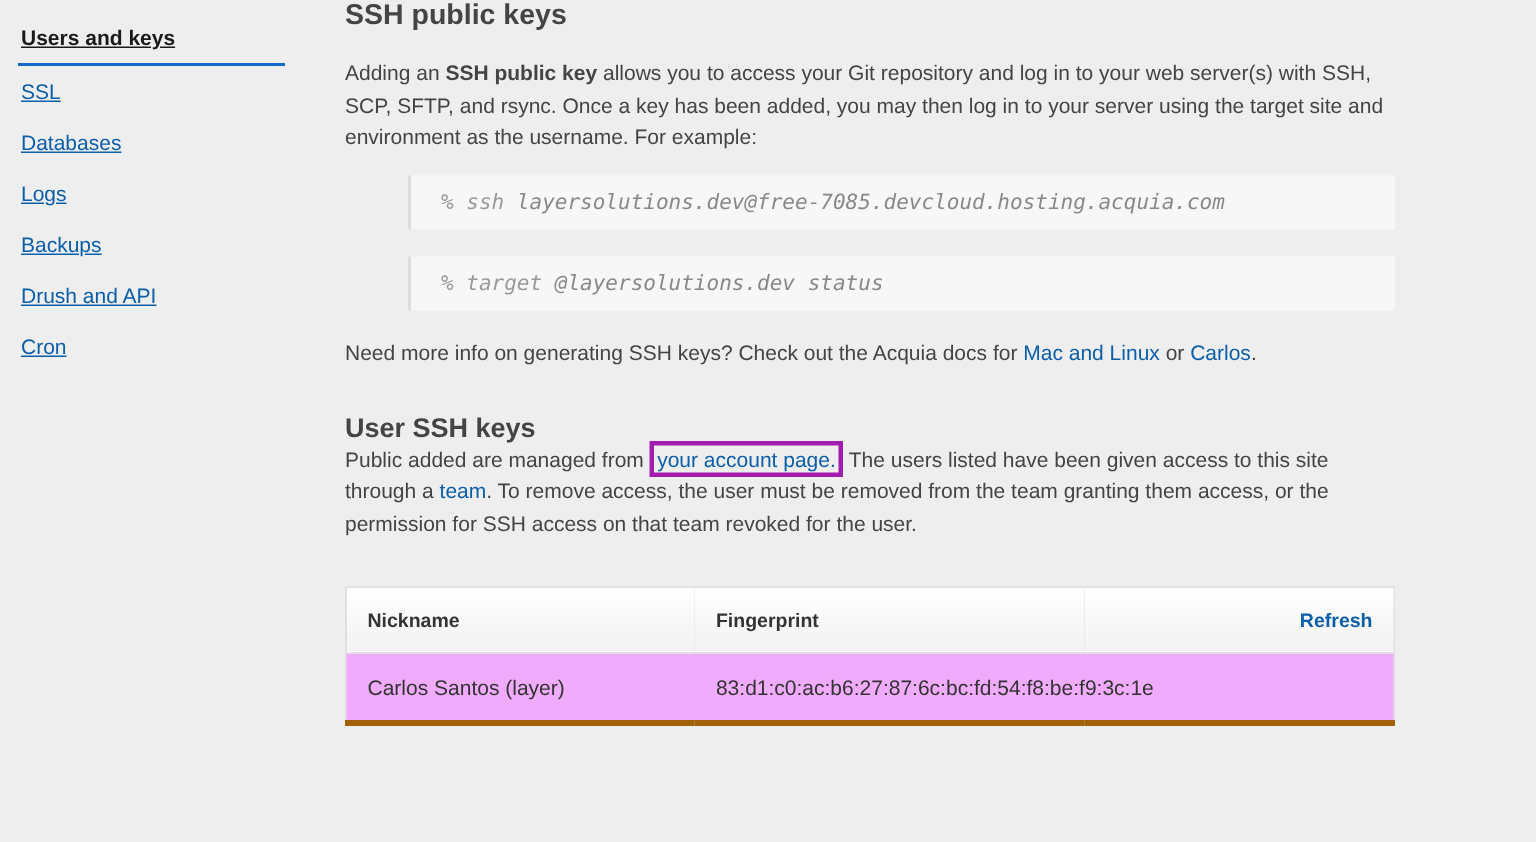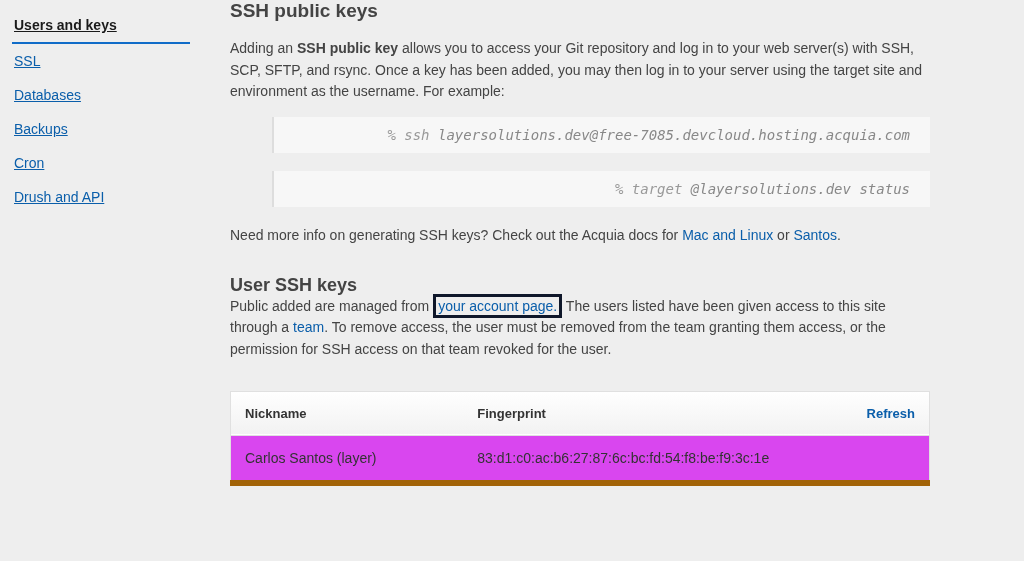--- a/index.html
+++ b/index.html
@@ -7,61 +7,62 @@
     .page { display: flex; padding: 0; }
     .sidebar { width: 200px; padding: 8px 10px 0 12px; }
     .sidebar-item { padding: 9px 2px; color: #0a5eaa; font-size: 14px; cursor: pointer; text-decoration: underline; }
     .sidebar-item.active { color: #1a1a1a; font-weight: 600; border-bottom: 2px solid #106cc8; padding-bottom: 9px; }
     .content { flex: 1; padding: 0 40px 20px 30px; max-width: 770px; color: #333; }
     h1 { font-size: 19px; font-weight: 600; color: #444; margin-bottom: 16px; }
     h2 { font-size: 18px; font-weight: 600; color: #444; margin-top: 28px; }
     p { font-size: 14px; line-height: 1.55; margin-bottom: 14px; color: #444; }
     .bold { font-weight: 700; }
     .link { color: #0a5eaa; cursor: pointer; }
-    .code-block { background: #f7f7f7; border-left: 2px solid #ddd; padding: 10px 20px; margin: 14px 0 18px 42px; font-family: 'Consolas', 'Menlo', monospace; font-size: 14px; color: #999; font-style: italic; text-align: right; }
+    .code-block { background: #f7f7f7; border-left: 2px solid #ddd; padding: 10px 20px; margin: 14px 0 18px 42px; font-family: 'Consolas', 'Menlo', monospace; font-size: 14px; color: #999; font-style: italic; }
     .code-block .literal { color: #888; font-style: italic; }
-    .highlight-box { border: 3px solid #0f172a; padding: 1px 2px; text-align: center; }
-    table { width: 100%; border-collapse: collapse; background: #d946ef; border: 1px solid #e0e0e0; margin-top: 30px; padding-left: 20px; }
+    .highlight-box { border: 3px solid #a21caf; padding: 1px 2px; text-align: center; }
+    table { width: 100%; border-collapse: collapse; background: #f0abfc; border: 1px solid #e0e0e0; margin-top: 30px; padding-left: 20px; }
     thead tr { background: linear-gradient(#fff, #f2f2f2); border-bottom: 1px solid #e0e0e0; }
     th { text-align: left; padding: 14px 14px; font-size: 13px; font-weight: 700; color: #333; }
     th.refresh { text-align: right; color: #0a5eaa; cursor: pointer; }
-    td { padding: 14px 14px; font-size: 14px; color: #333; border-bottom: 6px solid #a16207; }
+    td { padding: 14px 14px; font-size: 14px; color: #333; border-bottom: 4px solid #a16207; }
   </style>
 </head>
 <body>
 
 <div class="page">
   <div class="sidebar">
     <div class="sidebar-item active">Users and keys</div>
     <div class="sidebar-item">SSL</div>
     <div class="sidebar-item">Databases</div>
+    <div class="sidebar-item">Logs</div>
     <div class="sidebar-item">Backups</div>
+    <div class="sidebar-item">Drush and API</div>
     <div class="sidebar-item">Cron</div>
-    <div class="sidebar-item">Drush and API</div>
   </div>
 
   <div class="content">
     <h1>SSH public keys</h1>
 
     <p>
       <span>Adding an </span><span class="bold">SSH public key</span><span> allows you to access your Git repository and log in to your web server(s) with SSH, SCP, SFTP, and rsync. Once a key has been added, you may then log in to your server using the target site and environment as the username. For example:</span>
     </p>
 
     <div class="code-block">
       <span>% ssh </span><span class="literal">layersolutions.dev</span><span class="literal">@free-7085.devcloud.hosting.acquia.com</span>
     </div>
 
 
     <div class="code-block">
       <span>% target </span><span class="literal">@layersolutions.dev</span><span class="literal"> status</span>
     </div>
 
 
     <p>
-      <span>Need more info on generating SSH keys? Check out the Acquia docs for </span><span class="link">Mac and Linux</span><span> or </span><span class="link">Santos</span><span>.</span>
+      <span>Need more info on generating SSH keys? Check out the Acquia docs for </span><span class="link">Mac and Linux</span><span> or </span><span class="link">Carlos</span><span>.</span>
     </p>
 
     <h2>User SSH keys</h2>
 
     <p>
       <span>Public added are managed from </span><span class="highlight-box"><span class="link">your account page.</span></span><span> The users listed have been given access to this site through a </span><span class="link">team</span><span>. To remove access, the user must be removed from the team granting them access, or the permission for SSH access on that team revoked for the user.</span>
     </p>
 
     <table>
       <thead>

